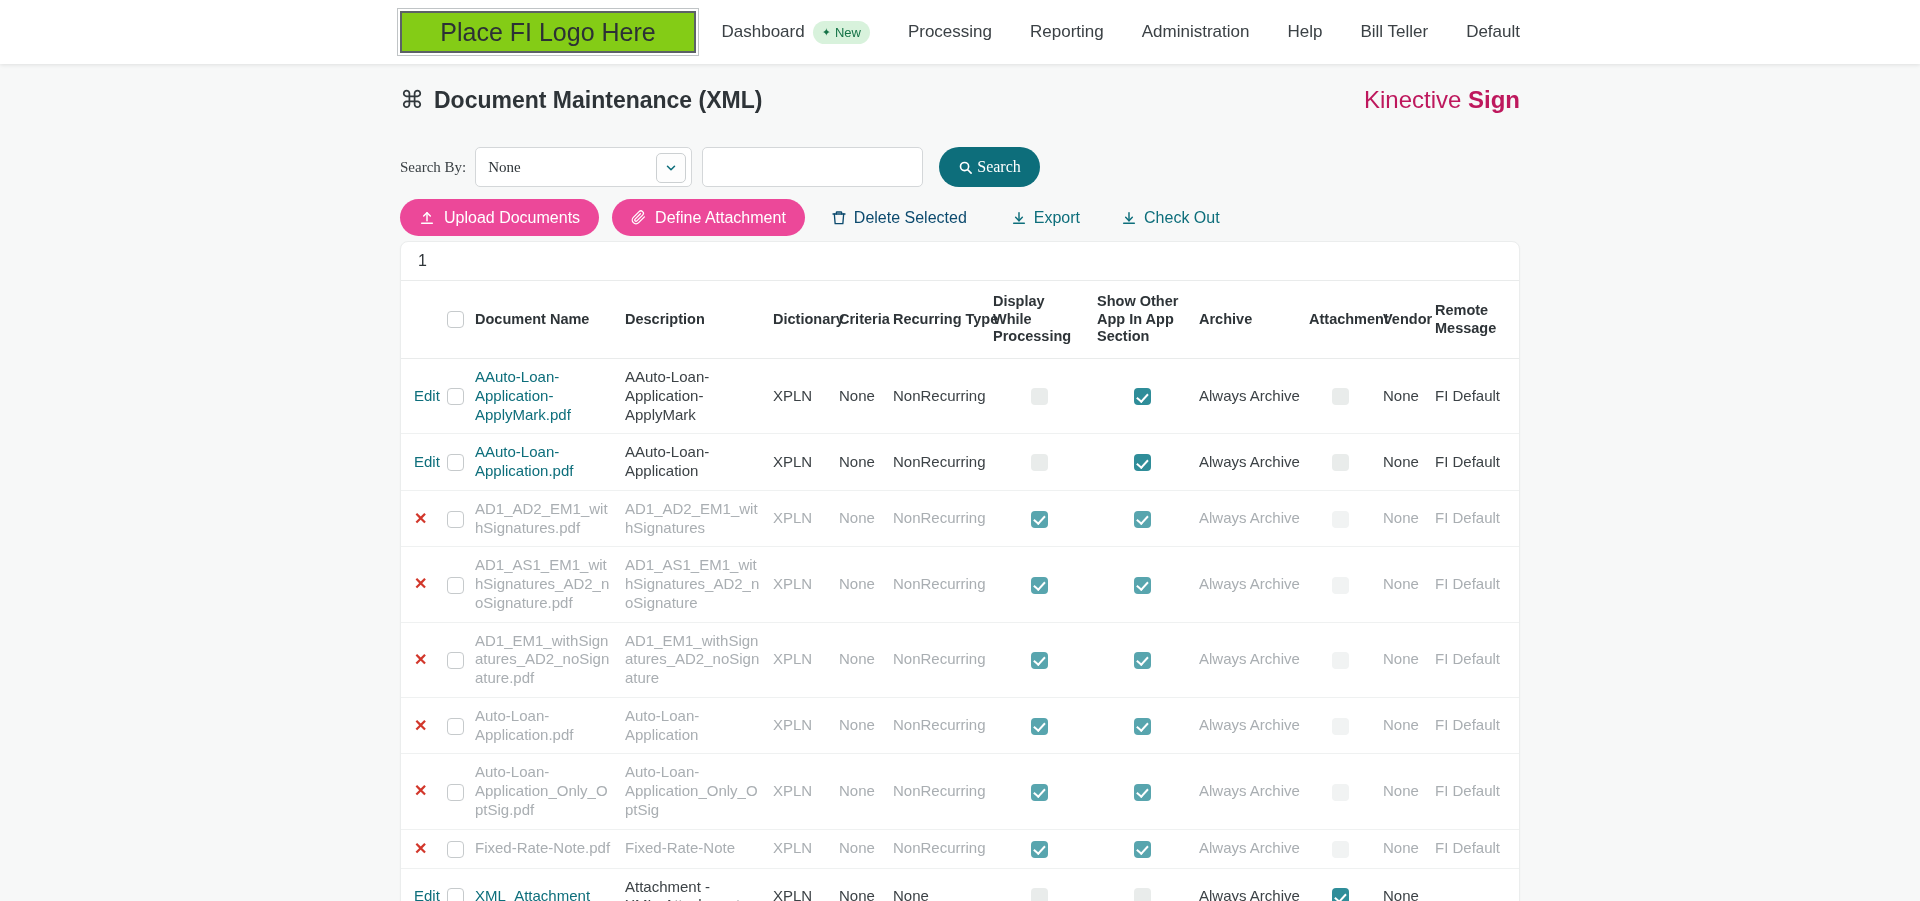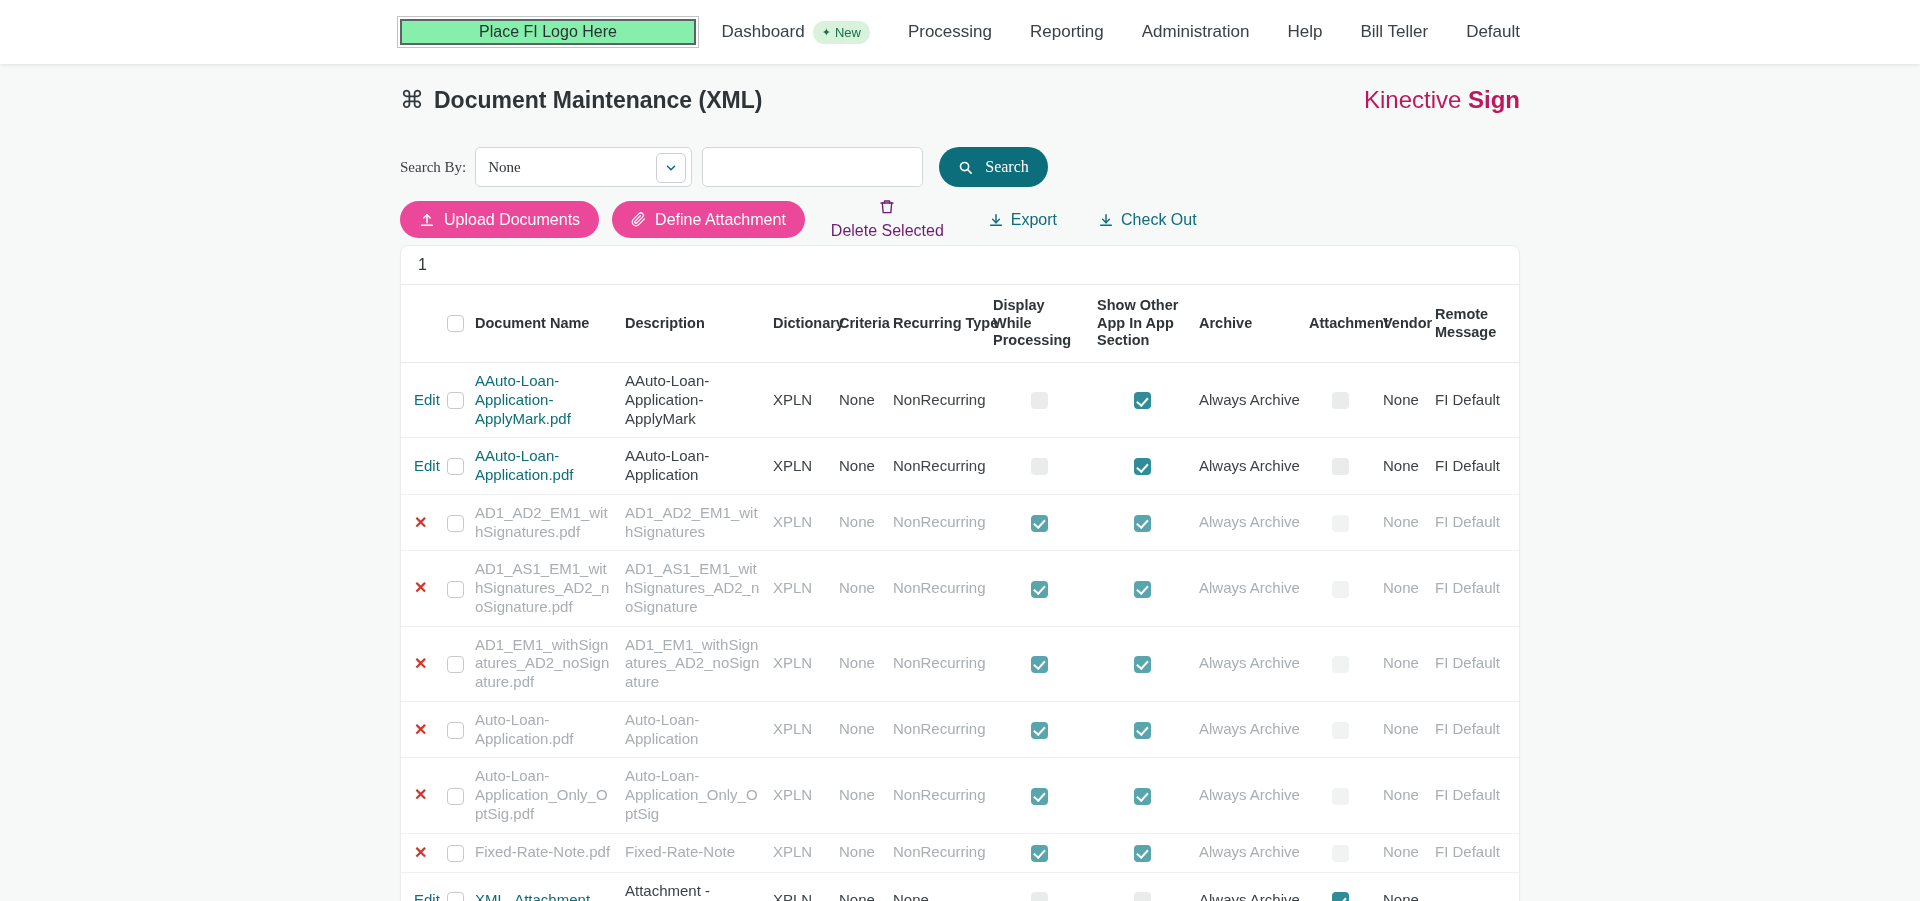--- a/index.html
+++ b/index.html
@@ -11,23 +11,23 @@
     overflow:hidden;
   }
   a { text-decoration:none; cursor:pointer; }
   button { font-family:inherit; cursor:pointer; }
   .container { width:1120px; margin:0 auto; }
 
   
   .topbar { background:#ffffff; height:64px; box-shadow:0 1px 4px rgba(0,0,0,.10); position:relative; z-index:2; }
   .topbar-inner { height:100%; display:flex; align-items:center; justify-content:space-between; }
   .logo-box {
-    width:296px; height:26px; display:flex; align-items:center; justify-content:center;
+    width:296px; height:42px; display:flex; align-items:center; justify-content:center;
     border:2px solid #5c6266; box-shadow:0 0 0 2px #ffffff, 0 0 0 3px #c0c4c6;
-    font-size:16px; color:#2c3135; background:#86efac;
+    font-size:25px; color:#2c3135; background:#84cc16;
   }
   .nav { display:flex; align-items:center; gap:38px; font-size:17px; }
   .nav a { color:#3b4145; display:inline-flex; align-items:center; }
   .badge {
     display:inline-flex; align-items:center; gap:4px;
     background:#d8f2dc; color:#157347; border-radius:999px;
     padding:4px 9px; font-size:13px; margin-left:8px; font-weight:500;
   }
   .badge .spark { font-size:11px; line-height:1; }
 
@@ -54,32 +54,32 @@
     display:flex; align-items:center; justify-content:center; color:#0d6e7b;
   }
   .search-input {
     width:221px; height:40px; border:1px solid #d4d7d9; border-radius:5px;
     margin-left:10px; padding:0 12px; font-size:15px; font-family:inherit;
     outline:none; background:#fff; color:#2f3539;
   }
   .search-btn {
     margin-left:16px; height:40px; border:none; border-radius:999px;
     background:#0d6e7b; color:#fff; font-size:16px;
-    display:inline-flex; align-items:center; gap:12px; padding:0 19px;
+    display:inline-flex; align-items:center; gap:4px; padding:0 19px;
   }
 
   
   .actions-row { display:flex; align-items:center; margin-bottom:5px; }
   .btn-teal {
     height:37px; border:none; border-radius:999px; background:#ec4899; color:#fff;
     font-size:16px; display:inline-flex; align-items:center; gap:9px; padding:0 19px;
   }
   .btn-teal + .btn-teal { margin-left:13px; }
   .link-btn { display:inline-flex; align-items:center; gap:7px; font-size:16px; background:none; border:none; }
-  .link-danger { color:#701a75; margin-left:26px;flex-direction:column; }
+  .link-danger { color:#0c4a6e; margin-left:26px; }
   .link-teal { color:#0d6e7b; }
   .ml-export { margin-left:44px; }
   .ml-checkout { margin-left:41px; }
   .icon { display:inline-flex; }
   .icon svg { display:block; }
 
   
   .card {
     background:#fff; border:1px solid #ebeded; border-radius:8px; margin-top:3px;
     overflow:hidden; box-shadow:0 1px 2px rgba(0,0,0,.04);

